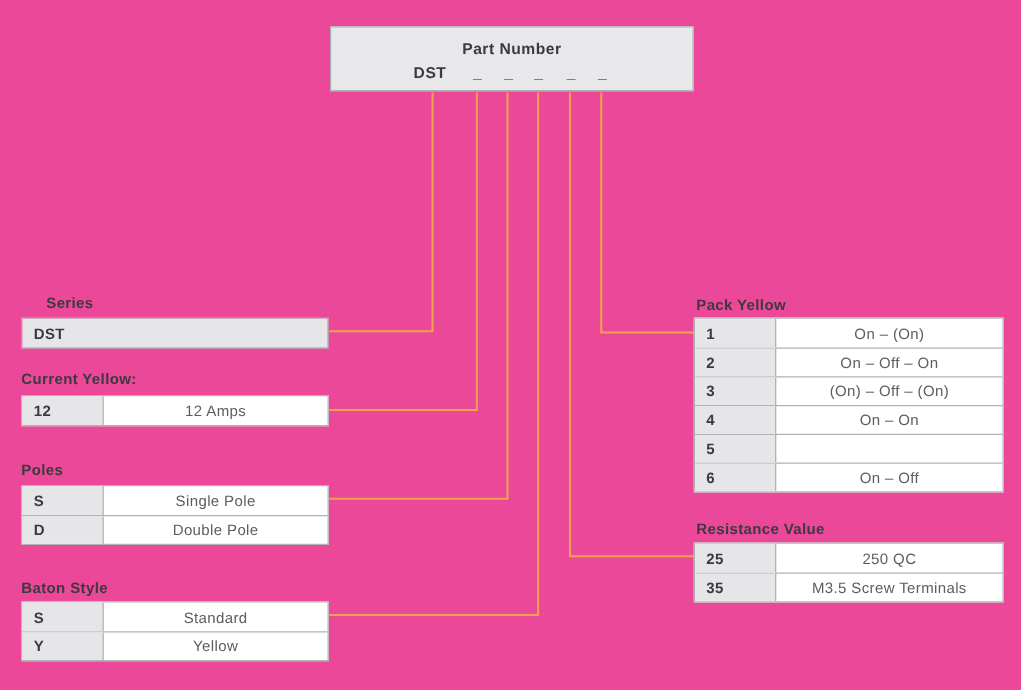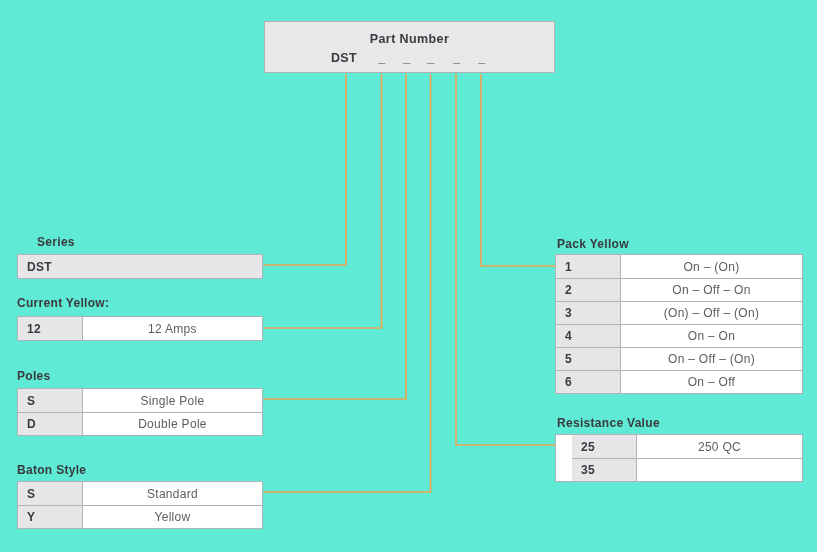--- a/index.html
+++ b/index.html
@@ -1,20 +1,20 @@
 <!DOCTYPE html>
 <html style="--line: #f0a24e; --box_fill: #e8e7ea; --cell_fill: #e6e5e8; --border: #b2b1b5; --heading_text: #3b3a3e; --value_text: #5d5c60;"><head>
 <meta charset="utf-8">
 <style>
   html, body { margin: 0; padding: 0; background: #ffffff; }
   .canvas {
     position: relative;
     width: 817px;
     height: 552px;
-    background: #5eead4;
+    background: #ec4899;
     font-family: "Liberation Sans", sans-serif;
     overflow: hidden;
   }
 
   
   .connectors {
     position: absolute;
     left: 0; top: 0;
     width: 817px; height: 552px;
     pointer-events: none;
@@ -193,32 +193,32 @@
     <div class="row">
       <div class="key">3</div>
       <div class="val">(On) – Off – (On)</div>
     </div>
     <div class="row">
       <div class="key">4</div>
       <div class="val">On – On</div>
     </div>
     <div class="row">
       <div class="key">5</div>
-      <div class="val">On – Off – (On)</div>
     </div>
     <div class="row">
       <div class="key">6</div>
       <div class="val">On – Off</div>
     </div>
   </div>
 
   <div class="sec-label" style="top:416px; left:557px;">Resistance Value</div>
-  <div class="tbl w-right" style="top:434px;padding-left:16px;">
+  <div class="tbl w-right" style="top:434px;">
     <div class="row">
       <div class="key">25</div>
       <div class="val">250 QC</div>
     </div>
     <div class="row">
       <div class="key">35</div>
+      <div class="val">M3.5 Screw Terminals</div>
     </div>
   </div>
 
 </div>
 
 </body></html>

